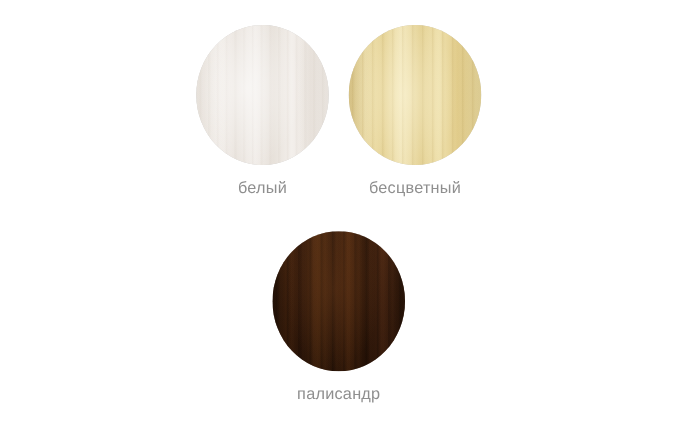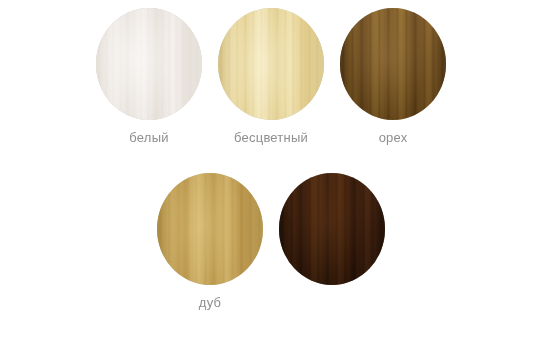--- a/index.html
+++ b/index.html
@@ -15,21 +15,21 @@
     overflow: hidden;
   }
 
   .palette {
     width: 542px;
     height: 357px;
     box-sizing: border-box;
     display: flex;
     flex-direction: column;
     justify-content: flex-start;
-    padding-top: 8px;
+    padding-top: 20px;
   }
 
   .swatch-row {
     display: flex;
     flex-direction: row;
     justify-content: center;
     align-items: flex-start;
     height: 165px;
   }
 
@@ -220,47 +220,32 @@
     <div class="swatch-cell">
       <div class="swatch-disc w-clear">
         <div class="grain-base"></div>
         <div class="grain-lines"></div>
         <div class="grain-shade"></div>
       </div>
       <div class="swatch-label">бесцветный</div>
     </div>
 
 
-    <div class="swatch-cell">
-      <div class="swatch-disc w-walnut">
-        <div class="grain-base"></div>
-        <div class="grain-lines"></div>
-        <div class="grain-shade"></div>
-      </div>
-      <div class="swatch-label">орех</div>
-    </div>
 
   </div>
 
   <div class="swatch-row">
 
-    <div class="swatch-cell">
-      <div class="swatch-disc w-oak">
-        <div class="grain-base"></div>
-        <div class="grain-lines"></div>
-        <div class="grain-shade"></div>
-      </div>
-      <div class="swatch-label">дуб</div>
-    </div>
 
 
 
     <div class="swatch-cell">
       <div class="swatch-disc w-rosewood">
         <div class="grain-base"></div>
         <div class="grain-lines"></div>
         <div class="grain-shade"></div>
       </div>
+      <div class="swatch-label">палисандр</div>
     </div>
 
   </div>
 
 </div>
 
 </body></html>

